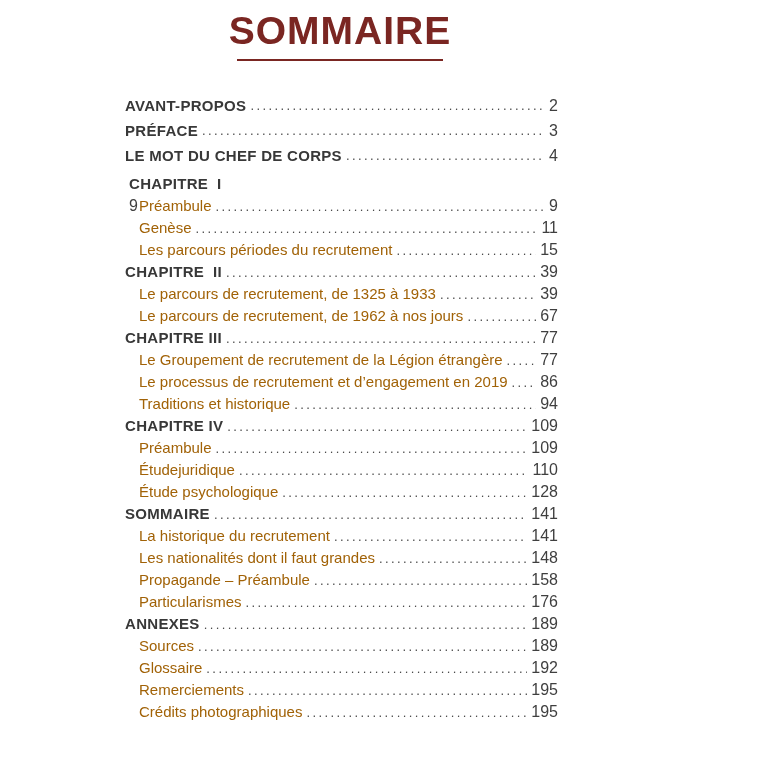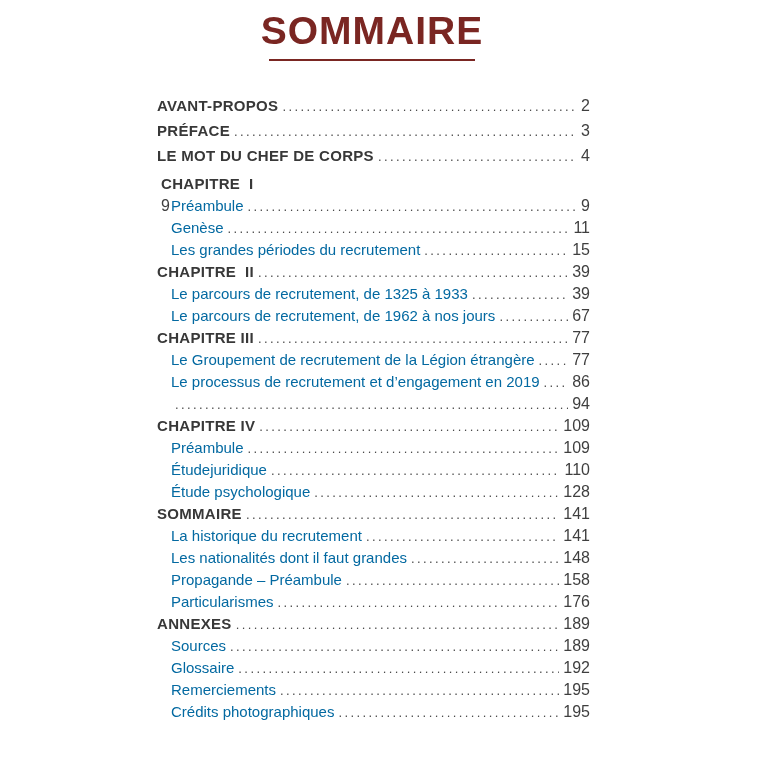--- a/index.html
+++ b/index.html
@@ -6,21 +6,20 @@
   body {
     width: 771px; height: 771px;
     background: #ffffff;
     overflow: hidden;
     font-family: "Liberation Sans", sans-serif;
   }
   .page {
     position: relative;
     width: 680px; height: 771px;
     background: #ffffff;
-    margin-left: 32px;
   }
   .title-wrap {
     text-align: center;
     padding-top: 11px;
   }
   .title {
     display: inline-block;
     font-size: 39px;
     font-weight: bold;
     letter-spacing: 1px;
@@ -42,26 +41,27 @@
   .row {
     display: flex;
     align-items: baseline;
     line-height: 22px;
     height: 22px;
     white-space: nowrap;
   }
   .row.front {
     line-height: 25px;
     height: 25px;
+    align-items: center;
   }
   .row.gap-before { margin-top: 5px; flex-direction: column; }
   .label {
     white-space: pre;
     font-size: 15px;
-    color: #0369a1;
+    color: #a16207;
   }
   .row.front .label, .row.chapter .label {
     font-weight: bold;
     letter-spacing: 0.3px;
     color: #383838;
   }
   .row.sub { padding-left: 14px; }
   .dots {
     flex: 1;
     overflow: hidden;
@@ -116,21 +116,21 @@
       <span class="label">Préambule</span>
       <span class="dots"></span>
       <span class="pagenum">9</span>
     </div>
       <div class="row sub">
       <span class="label">Genèse</span>
       <span class="dots"></span>
       <span class="pagenum">11</span>
     </div>
       <div class="row sub">
-      <span class="label">Les grandes périodes du recrutement</span>
+      <span class="label">Les parcours périodes du recrutement</span>
       <span class="dots"></span>
       <span class="pagenum">15</span>
     </div>
       <div class="row chapter">
       <span class="label">CHAPITRE  II</span>
       <span class="dots"></span>
       <span class="pagenum">39</span>
     </div>
       <div class="row sub">
       <span class="label">Le parcours de recrutement, de 1325 à 1933</span>
@@ -151,20 +151,21 @@
       <span class="label">Le Groupement de recrutement de la Légion étrangère</span>
       <span class="dots"></span>
       <span class="pagenum">77</span>
     </div>
       <div class="row sub">
       <span class="label">Le processus de recrutement et d’engagement en 2019</span>
       <span class="dots"></span>
       <span class="pagenum">86</span>
     </div>
       <div class="row sub">
+      <span class="label">Traditions et historique</span>
       <span class="dots"></span>
       <span class="pagenum">94</span>
     </div>
       <div class="row chapter">
       <span class="label">CHAPITRE IV</span>
       <span class="dots"></span>
       <span class="pagenum">109</span>
     </div>
       <div class="row sub">
       <span class="label">Préambule</span>

